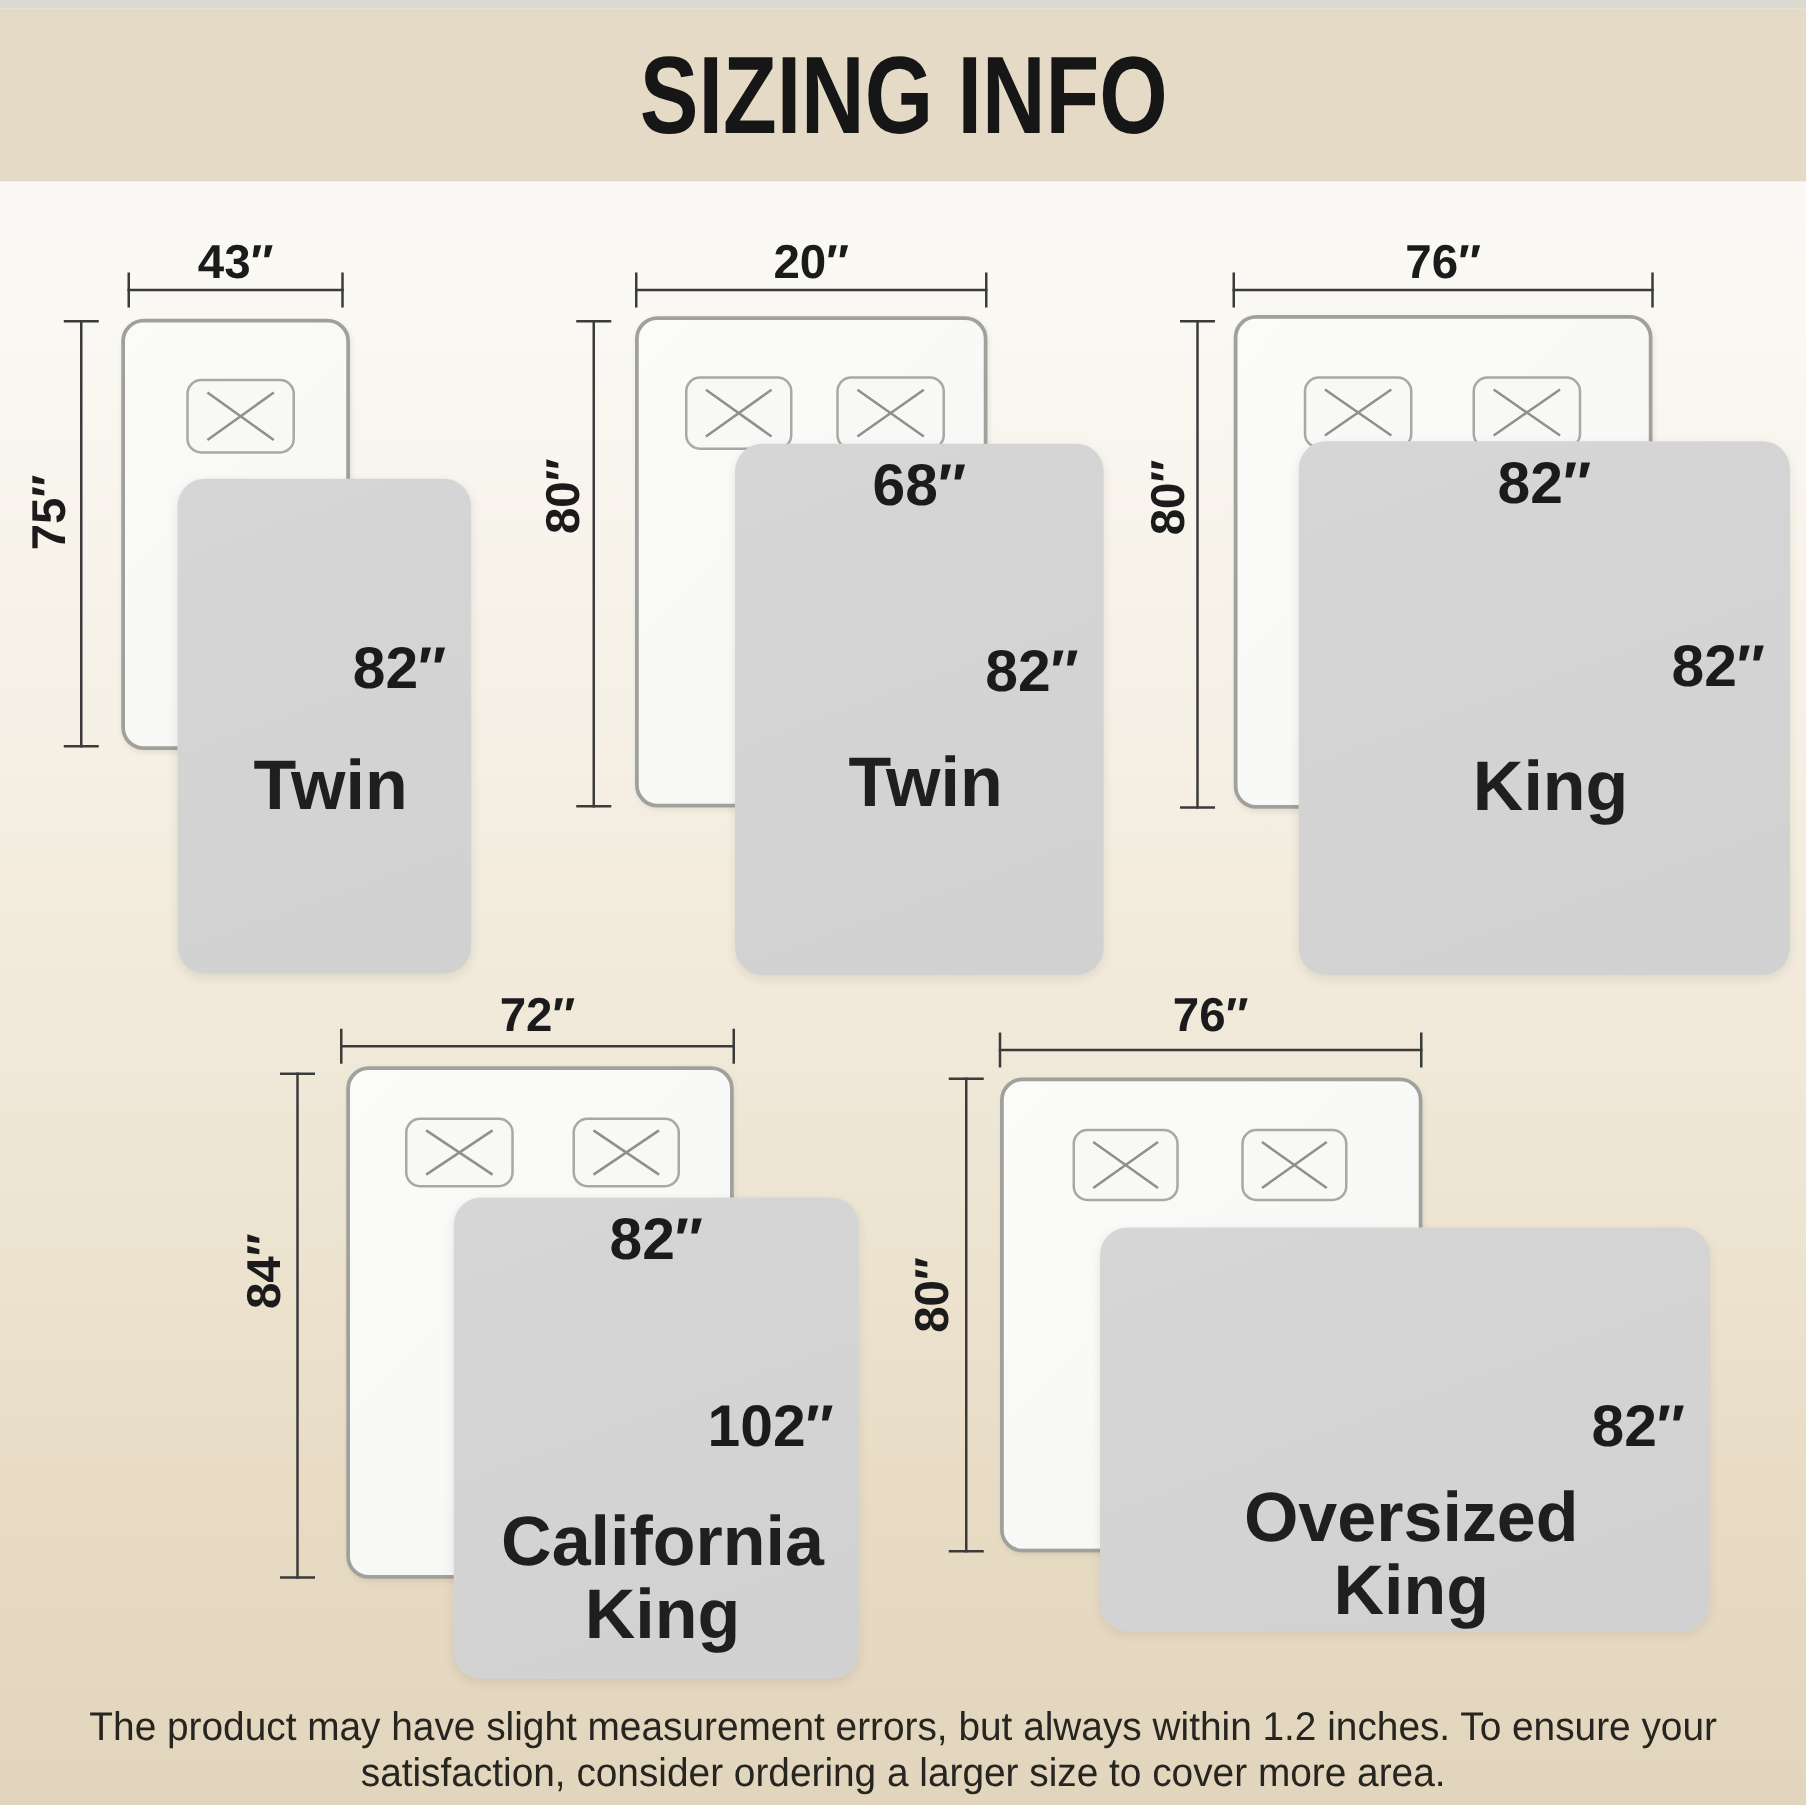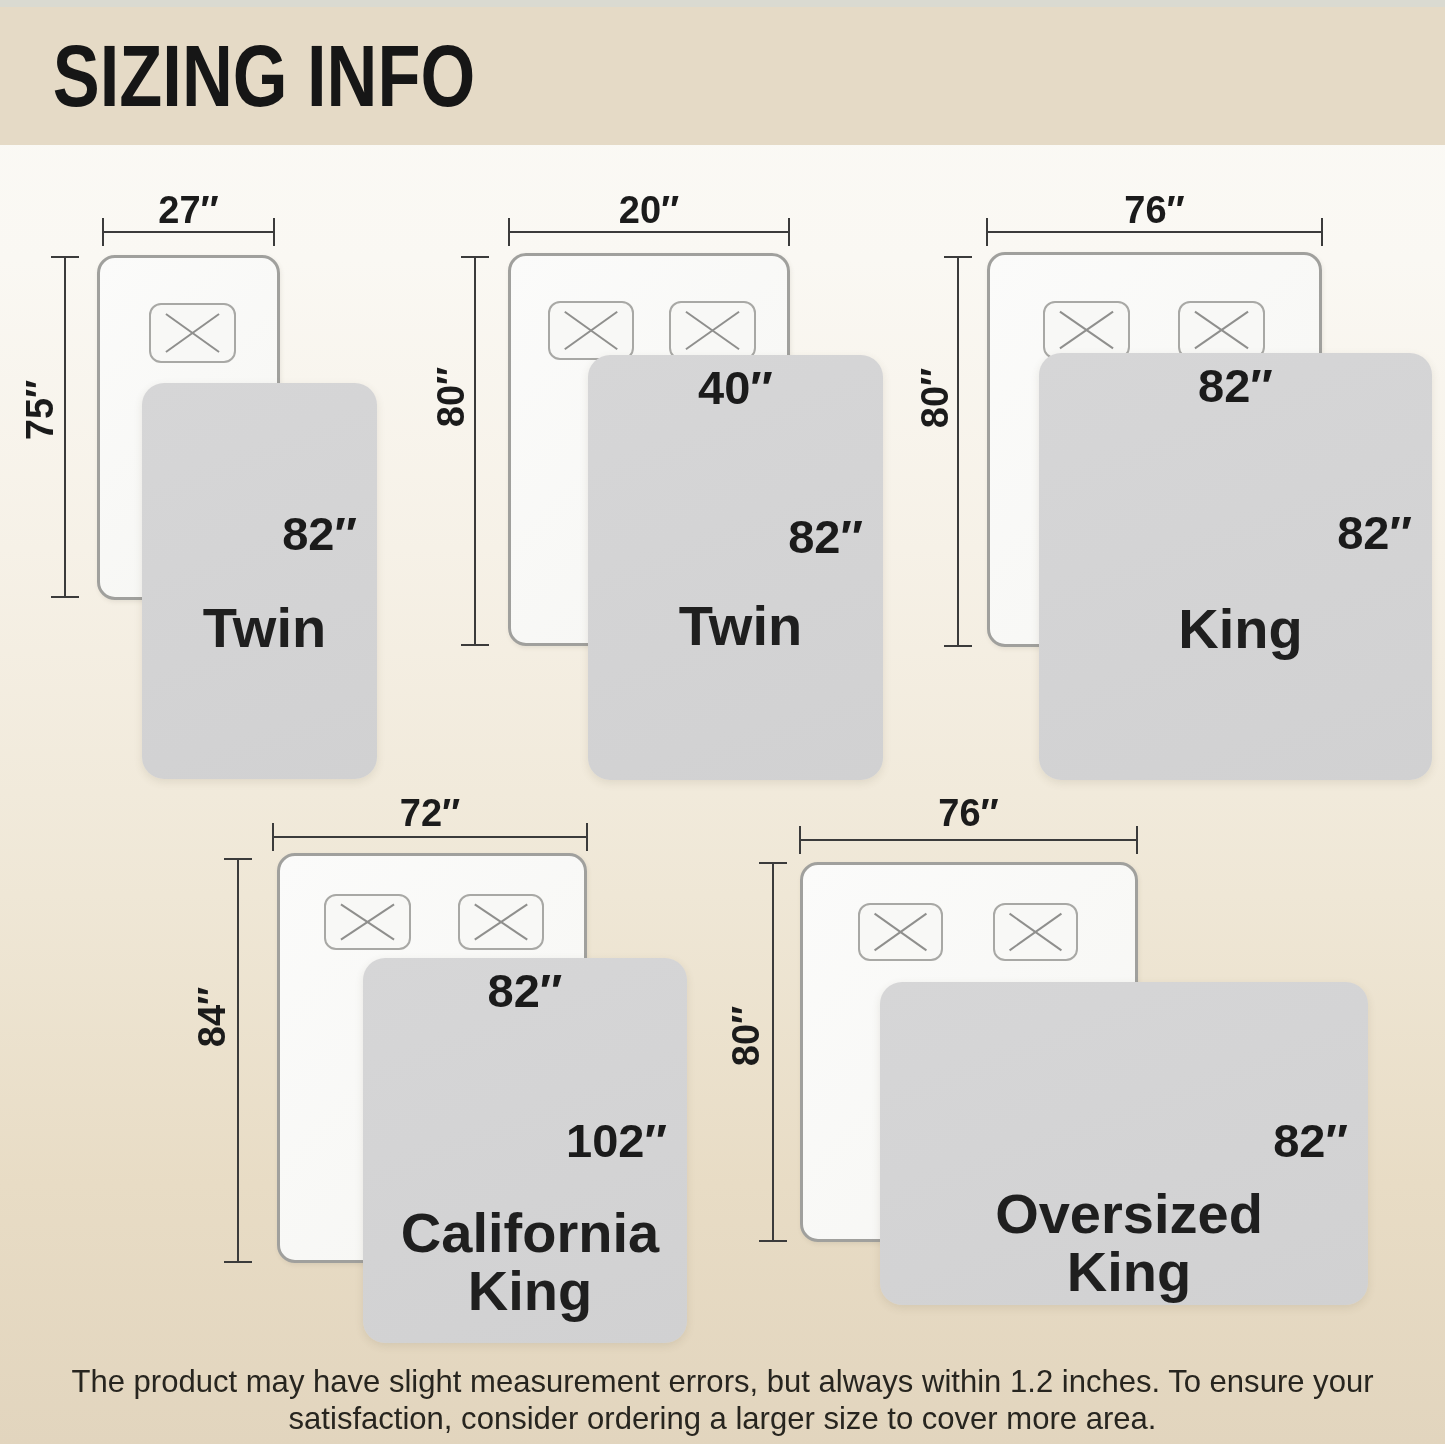--- a/index.html
+++ b/index.html
@@ -4,21 +4,21 @@
 <style>
   html,body { margin:0; padding:0; background:#ffffff; }
   .canvas {
     position:relative; width:1445px; height:1444px; overflow:hidden;
     font-family:"Liberation Sans", sans-serif;
     background:linear-gradient(180deg,#fbfaf6 0%,#faf8f3 18%,#f6f1e7 38%,#efe7d6 62%,#e8dcc5 82%,#e2d5be 100%);
   }
   .top-strip { position:absolute; left:0; top:0; width:100%; height:7px; background:#dadad1; }
   .header {
     position:absolute; left:0; top:7px; width:100%; height:138px;
-    background:#e5dac6; display:flex; align-items:center; 
+    background:#e5dac6; display:flex; align-items:center; justify-content:center;
   }
   .header h1 {
     margin:0; font-size:88px; font-weight:700; color:#161616;
     transform:scaleX(0.80); letter-spacing:0; white-space:nowrap;
   }
   .size { position:absolute; left:0; top:0; }
   .dim-label {
     position:absolute; font-size:38px; font-weight:700; color:#1b1b1b;
     text-align:center; white-space:nowrap;
   }
@@ -73,21 +73,21 @@
 <body>
 
 <div class="canvas">
   <div class="top-strip"></div>
 
   <header class="header">
     <h1>SIZING INFO</h1>
   </header>
 
   <section class="size">
-    <div class="dim-label" style="left:102px;top:189px;width:173px">27″</div>
+    <div class="dim-label" style="left:102px;top:189px;width:173px">43″</div>
     <div class="dim-line-h" style="left:102px;top:231px;width:173px"></div>
     <div class="dim-label side" style="left:-20px;top:388px">75″</div>
     <div class="dim-line-v" style="left:64px;top:256px;height:342px"></div>
     <div class="bed" style="left:97px;top:255px;width:183px;height:345px">
       <div class="pillow" style="left:49px;top:45px;width:87px;height:60px">
         <svg viewBox="0 0 100 100" preserveAspectRatio="none">
           <line x1="18" y1="16" x2="82" y2="84" stroke="#8f8f8d" stroke-width="2" vector-effect="non-scaling-stroke"></line>
           <line x1="82" y1="16" x2="18" y2="84" stroke="#8f8f8d" stroke-width="2" vector-effect="non-scaling-stroke"></line>
         </svg>
       </div>
@@ -114,21 +114,21 @@
         </svg>
       </div>
       <div class="pillow" style="left:158px;top:45px;width:87px;height:59px">
         <svg viewBox="0 0 100 100" preserveAspectRatio="none">
           <line x1="18" y1="16" x2="82" y2="84" stroke="#8f8f8d" stroke-width="2" vector-effect="non-scaling-stroke"></line>
           <line x1="82" y1="16" x2="18" y2="84" stroke="#8f8f8d" stroke-width="2" vector-effect="non-scaling-stroke"></line>
         </svg>
       </div>
     </div>
     <div class="blanket" style="left:588px;top:355px;width:295px;height:425px">
-      <div class="blanket-w">40″</div>
+      <div class="blanket-w">68″</div>
       <div class="blanket-l" style="top:154px">82″</div>
       <div class="size-name" style="top:242px">
         <span>Twin</span>
           <span></span>
       </div>
     </div>
   </section>
 
   <section class="size">
     <div class="dim-label" style="left:986px;top:189px;width:337px">76″</div>

